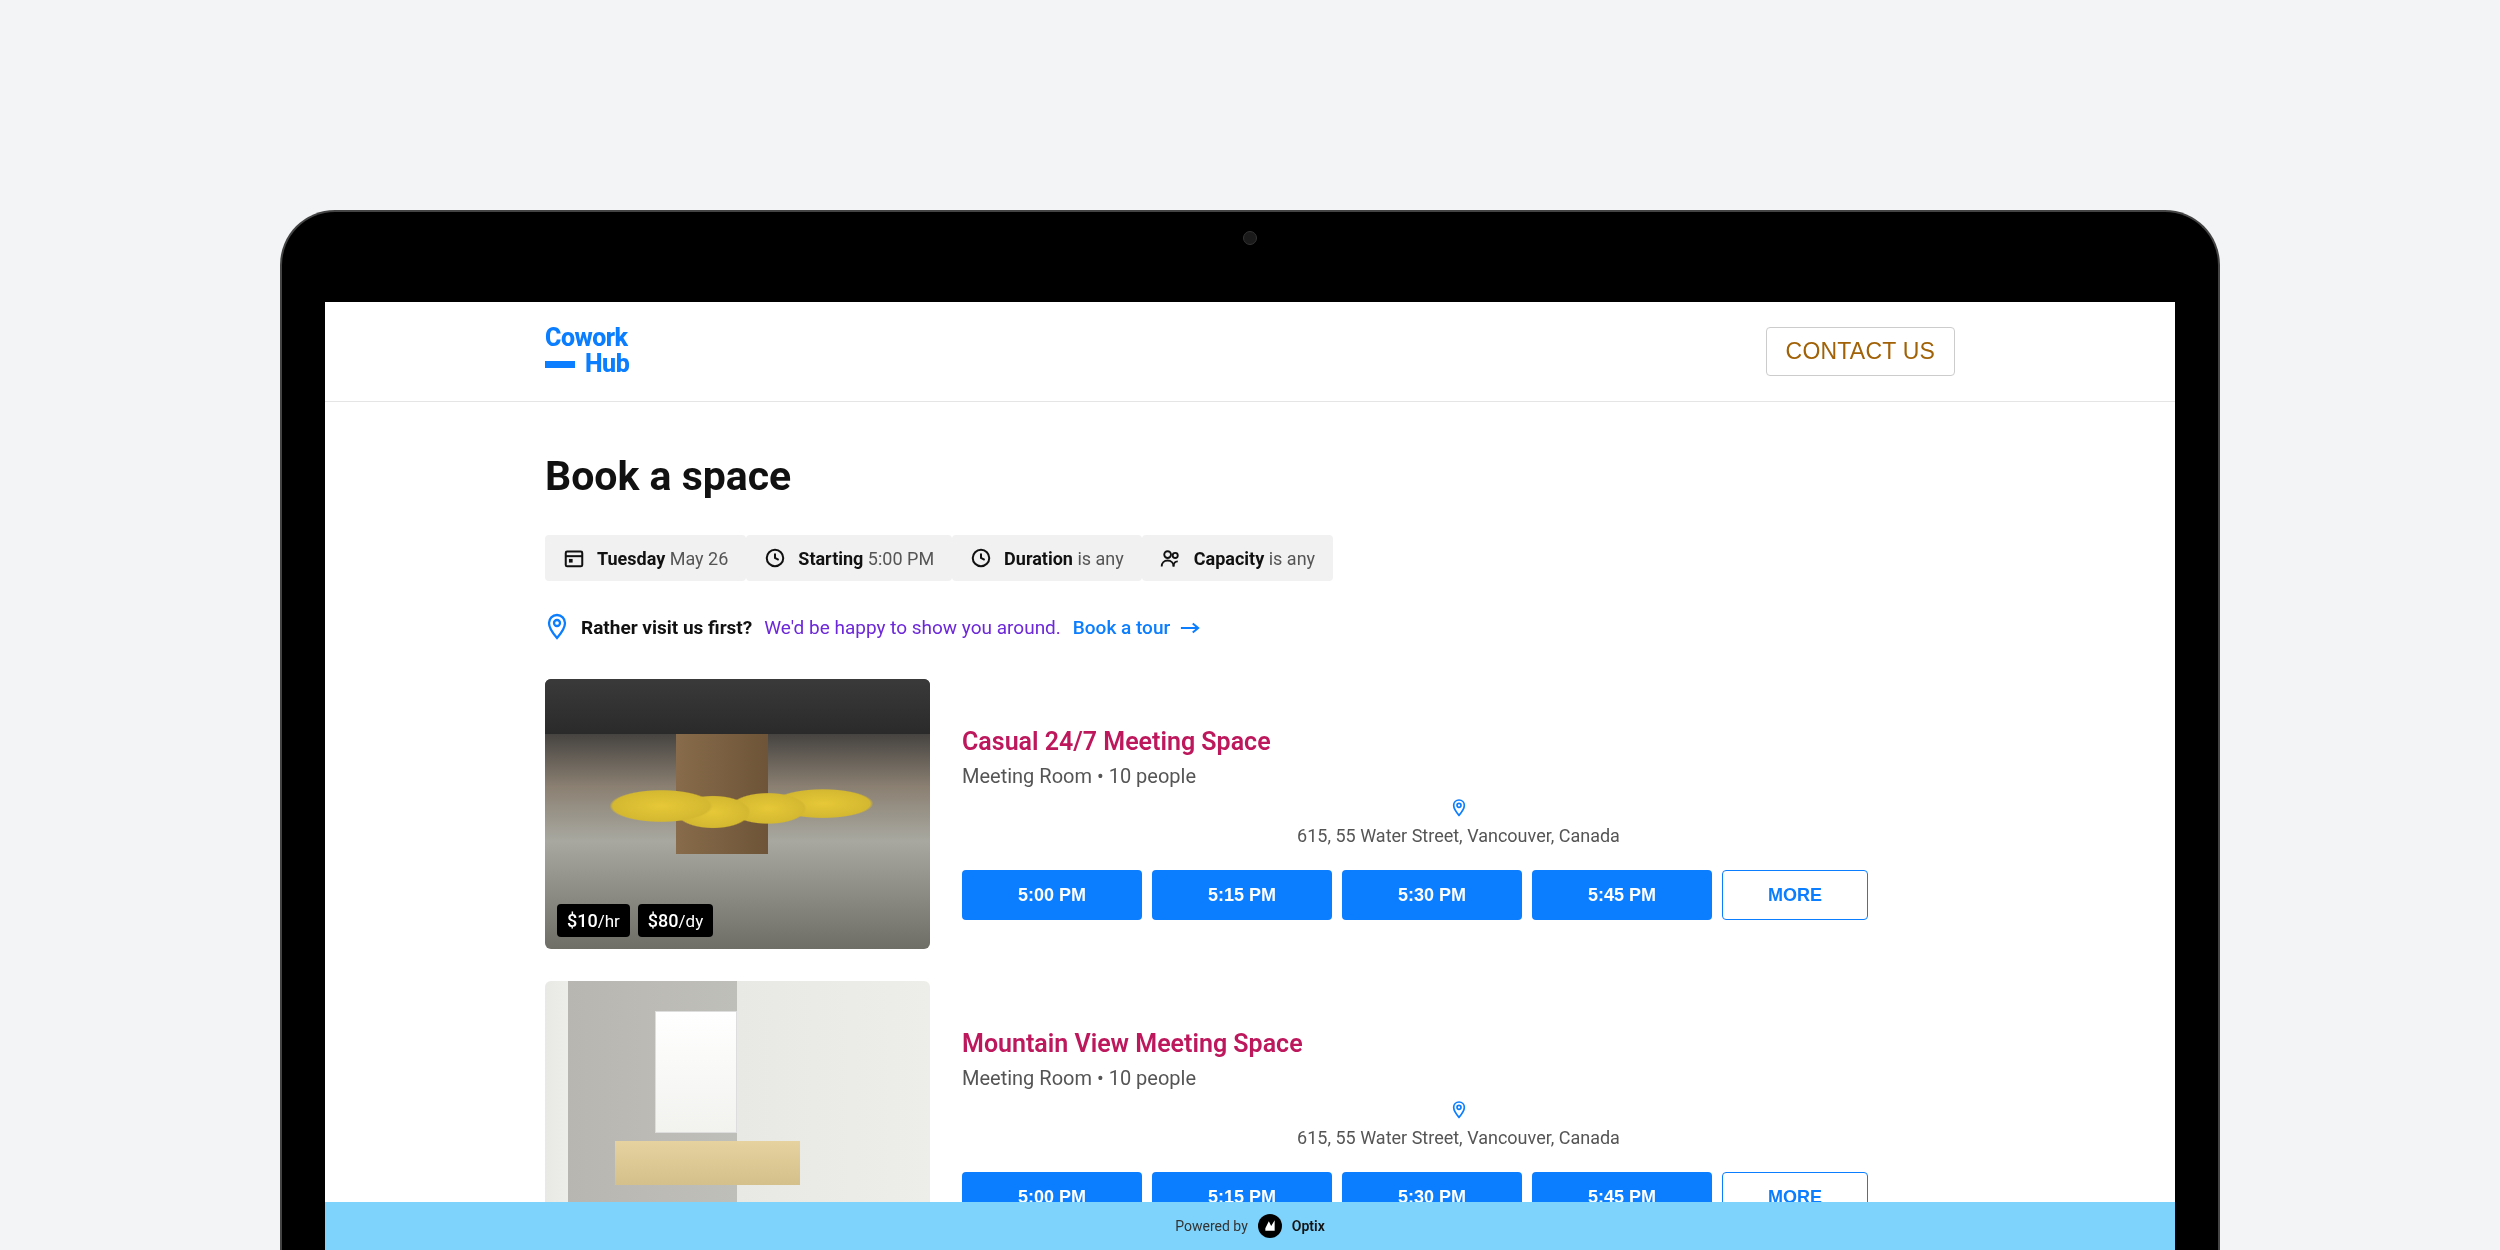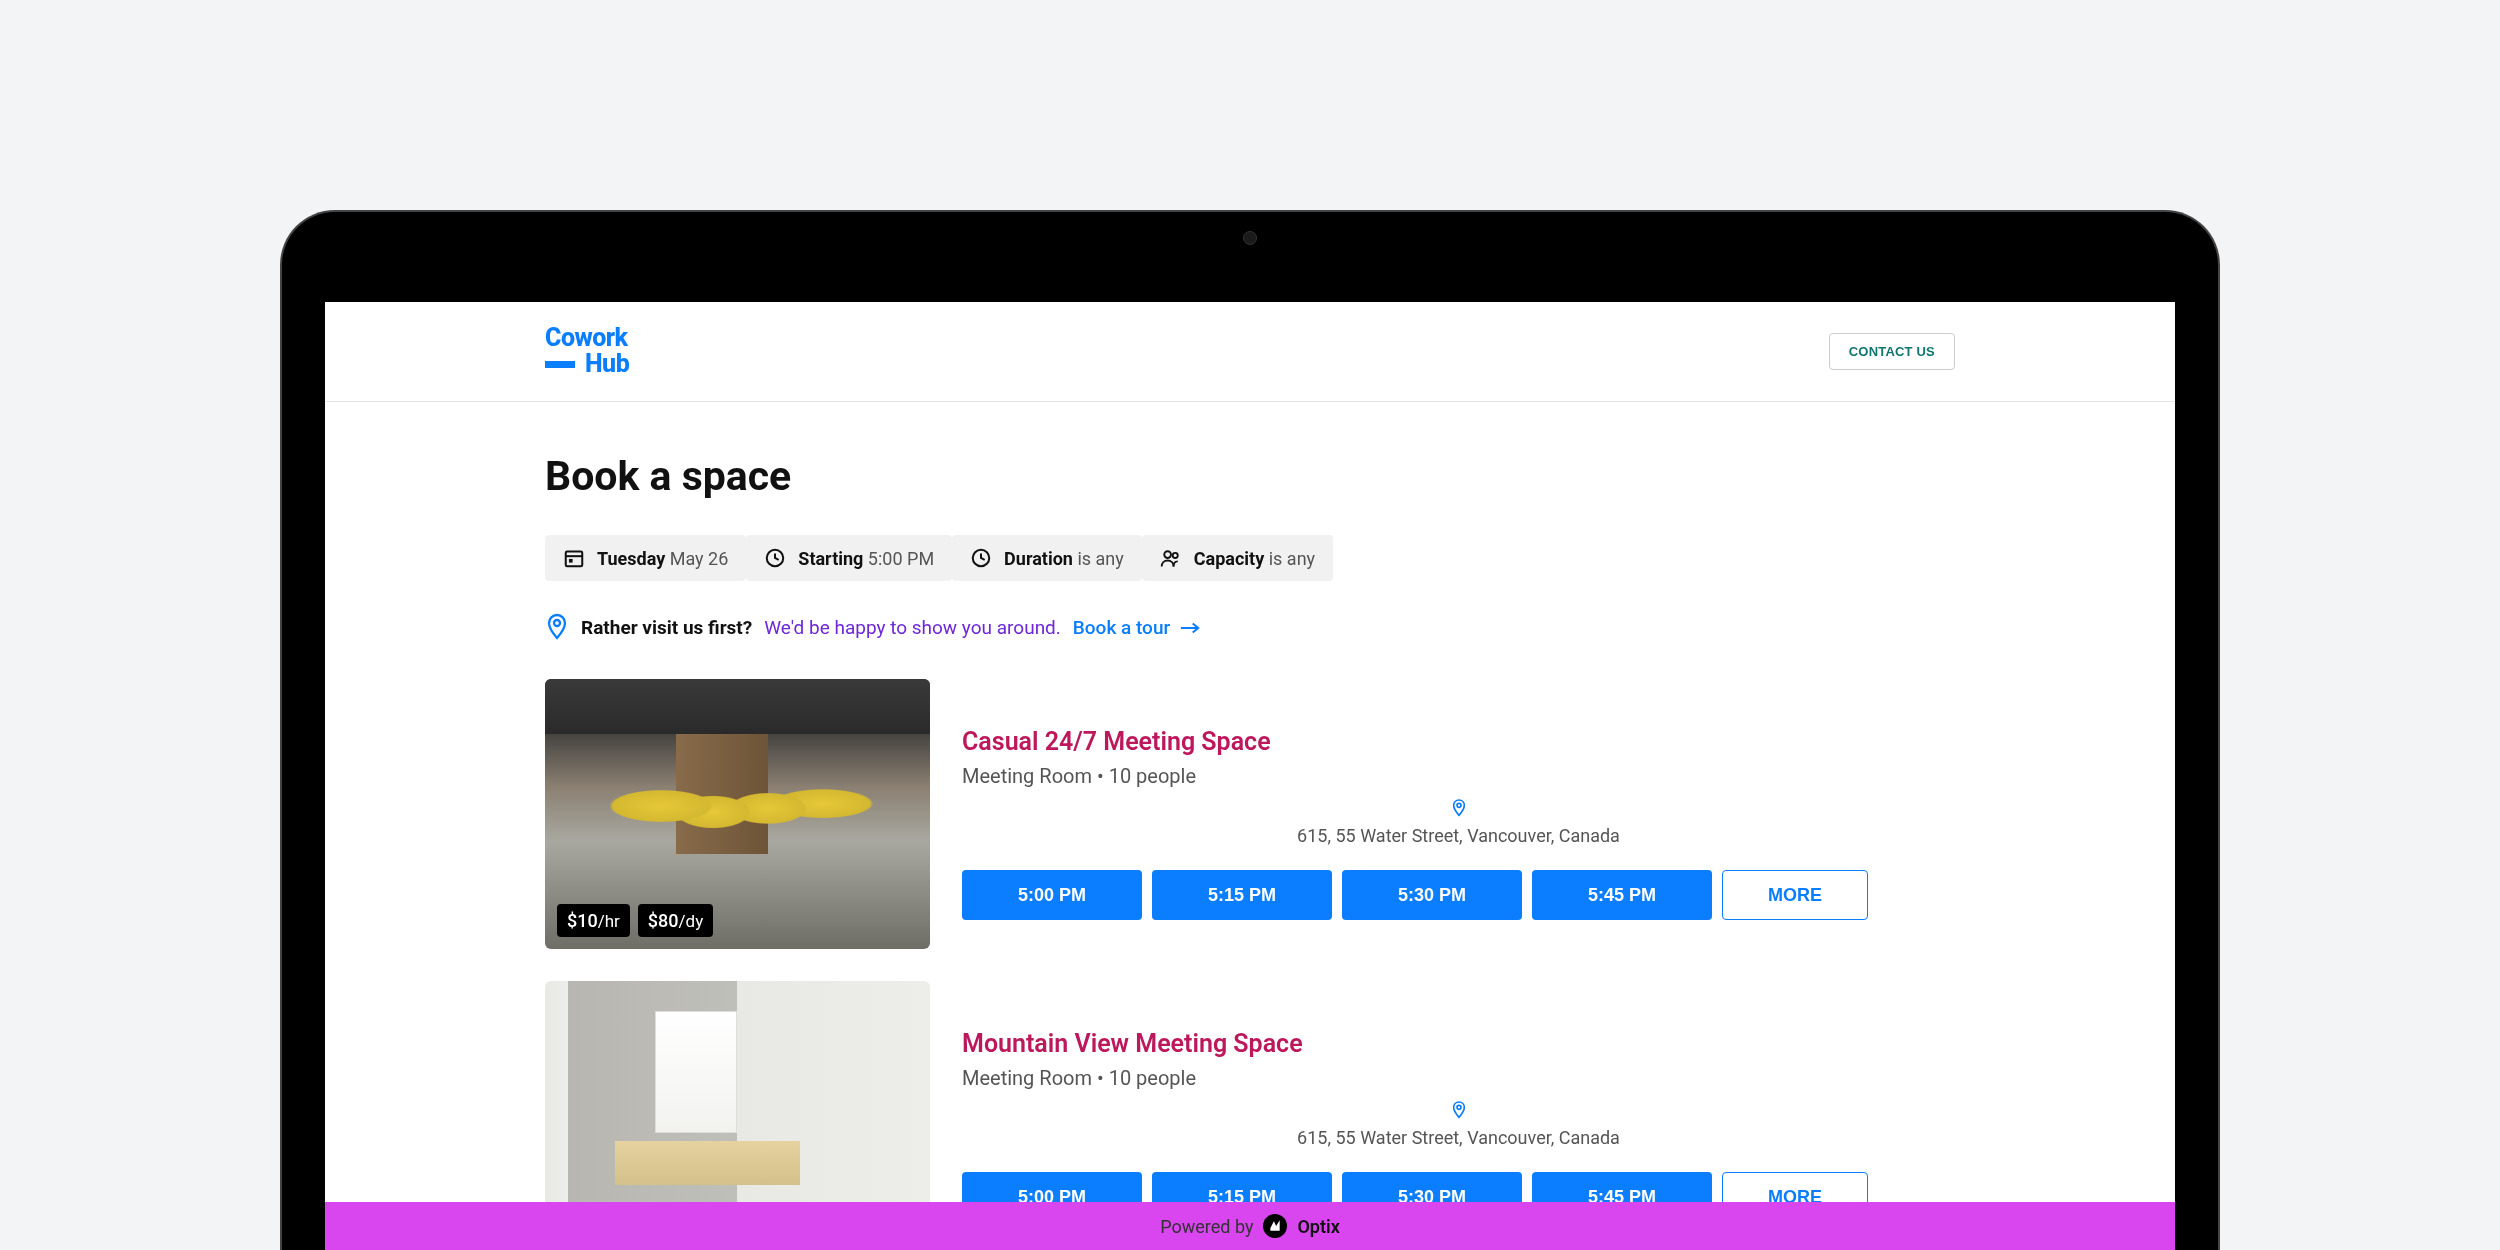--- a/index.html
+++ b/index.html
@@ -65,25 +65,25 @@
   font-weight: 800;
 }
 .logo-line1 { font-size: 25px; line-height: 1; letter-spacing: -0.5px; }
 .logo-line2 { font-size: 25px; line-height: 1.1; letter-spacing: -0.5px; display: flex; align-items: center; }
 .logo-bar { display: inline-block; width: 30px; height: 7px; background: #0b7dff; margin-right: 10px; }
 
 .contact-btn {
   padding: 10px 19px;
   border: 1.5px solid #ccc;
   border-radius: 4px;
-  font-size: 13px;
-  font-weight: 700;
+  font-size: 23px;
+  font-weight: 400;
   background: #fff;
   cursor: pointer;
-  color: #0f766e;
+  color: #a16207;
   letter-spacing: 0.2px;
 }
 
 .content {
   flex: 1;
   padding: 50px 220px 0;
   position: relative;
   overflow: hidden;
 }
 
@@ -253,26 +253,26 @@
   font-weight: 600;
   cursor: pointer;
 }
 
 .footer {
   position: absolute;
   bottom: 0;
   left: 0;
   right: 0;
   height: 48px;
-  background: #d946ef;
+  background: #7dd3fc;
   display: flex;
   align-items: center;
   justify-content: center;
   gap: 10px;
-  font-size: 18px;
+  font-size: 14px;
   color: #333;
 }
 .footer-logo {
   width: 24px;
   height: 24px;
   border-radius: 50%;
   background: #000;
   display: flex;
   align-items: center;
   justify-content: center;

